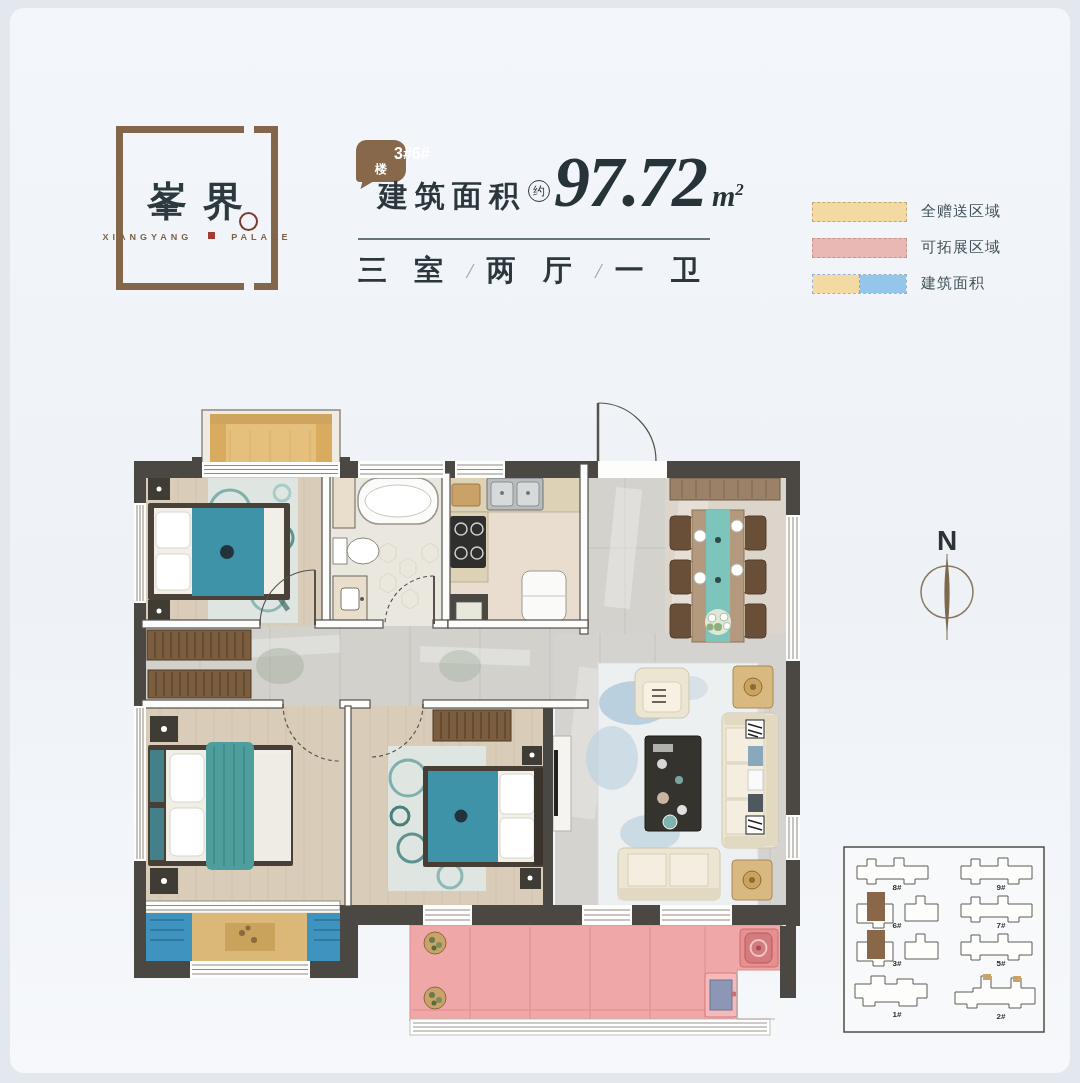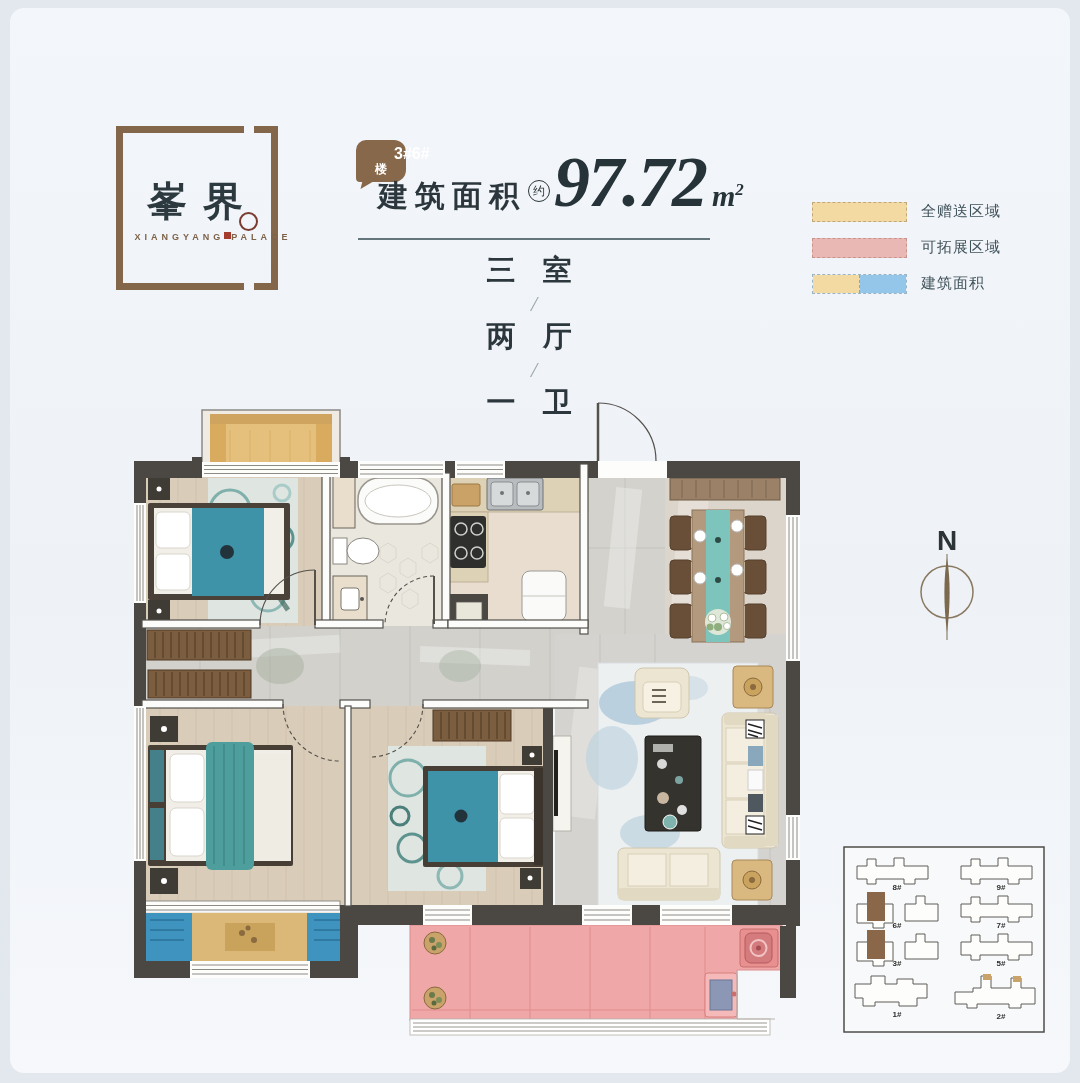--- a/index.html
+++ b/index.html
@@ -26,22 +26,22 @@
   .logo-title{
     position:absolute;left:0;top:48px;width:100%;text-align:center;
     font-family:"Liberation Serif", serif;font-size:40px;font-weight:700;
     color:#2c3a40;letter-spacing:16px;padding-left:12px;box-sizing:border-box;
   }
   .logo-ring{
     position:absolute;right:20px;top:86px;width:15px;height:15px;
     border:2px solid #7a3c30;border-radius:50%;
   }
   .logo-sub{
-    position:absolute;left:16px;top:106px;width:100%;
-    display:flex;justify-content:center;align-items:flex-start;gap:0;
+    position:absolute;left:0;top:106px;width:100%;
+    display:flex;justify-content:center;align-items:flex-start;gap:16px;
     font-size:9px;font-weight:700;letter-spacing:4px;color:#7d6248;
   }
   .logo-sub .sq{width:7px;height:7px;background:#a33b2e;flex:none;}
   
   .badge{
     position:absolute;left:346px;top:132px;width:50px;height:42px;
     background:#87684a;border-radius:10px 12px 12px 4px;
     color:#fff;text-align:center;font-weight:700;
     display:flex;flex-direction:column;justify-content:center;line-height:1.05;
   }
@@ -64,21 +64,21 @@
     font-size:12px;display:flex;align-items:center;justify-content:center;
     font-family:"Liberation Sans", sans-serif;color:#2b373c;
   }
   .area-value{font-size:72px;font-weight:700;font-style:italic;letter-spacing:-2px;line-height:1;}
   .area-unit{font-size:30px;font-weight:700;font-style:italic;margin-left:6px;margin-top:24px;}
   .area-unit sup{font-size:17px;}
   .hdr-divider{position:absolute;left:348px;top:230px;width:352px;height:2px;background:#64757b;}
   .rooms-line{
     position:absolute;left:348px;top:243px;width:352px;
     display:flex;justify-content:space-between;align-items:center;
-    font-family:"Liberation Serif", serif;font-size:29px;font-weight:700;color:#2b373c;flex-direction:column;
+    font-family:"Liberation Serif", serif;font-size:29px;font-weight:700;color:#2b373c;
   }
   .rooms-line .part{letter-spacing:10px;}
   .rooms-line .slash{font-size:22px;font-weight:400;color:#9aa7ad;font-style:italic;}
   
   .legend{position:absolute;left:802px;top:192px;}
   .legend-row{display:flex;align-items:center;margin-bottom:13px;height:23px;text-align:center;}
   .sw{width:95px;height:20px;box-sizing:border-box;flex:none;}
   .sw-yellow{background:#f3d9a2;border:1.5px dashed #bfa87c;}
   .sw-pink{background:#eab8b4;border:1.5px dashed #c9938e;}
   .sw-dual{border:1.5px dashed #98b4c6;display:flex;}

